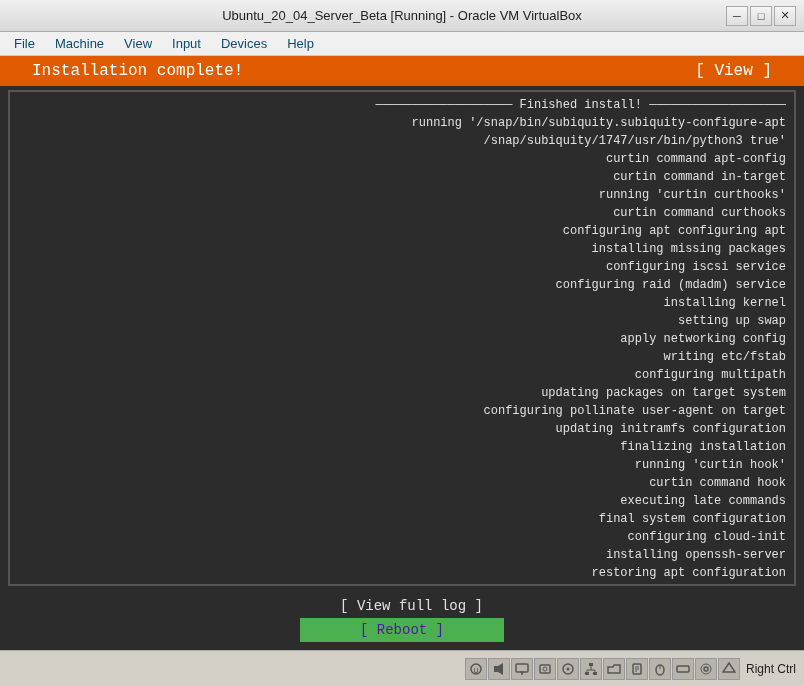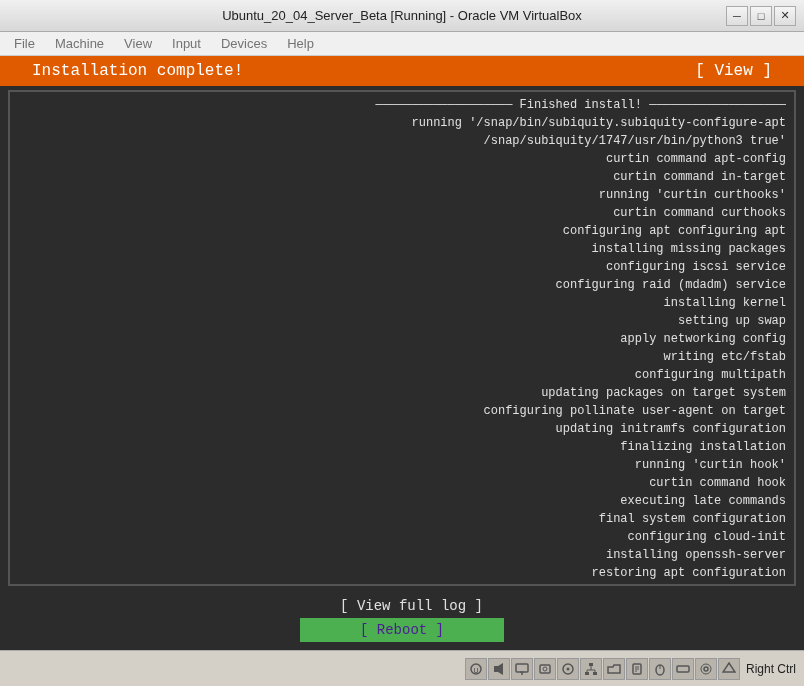--- a/index.html
+++ b/index.html
@@ -51,21 +51,21 @@
       height: 24px;
       display: flex;
       align-items: center;
       padding: 0 4px;
       border-bottom: 1px solid #ccc;
       gap: 0;
     }
     .menu-item {
       padding: 2px 10px;
       font-size: 13px;
-      color: #737373;
+      color: #0c4a6e;
       cursor: pointer;
     }
 
     
     #vm-content {
       background: #2c2c2c;
       width: 100%;
       display: flex;
       flex-direction: column;
       height: calc(686px - 32px - 24px - 36px);

